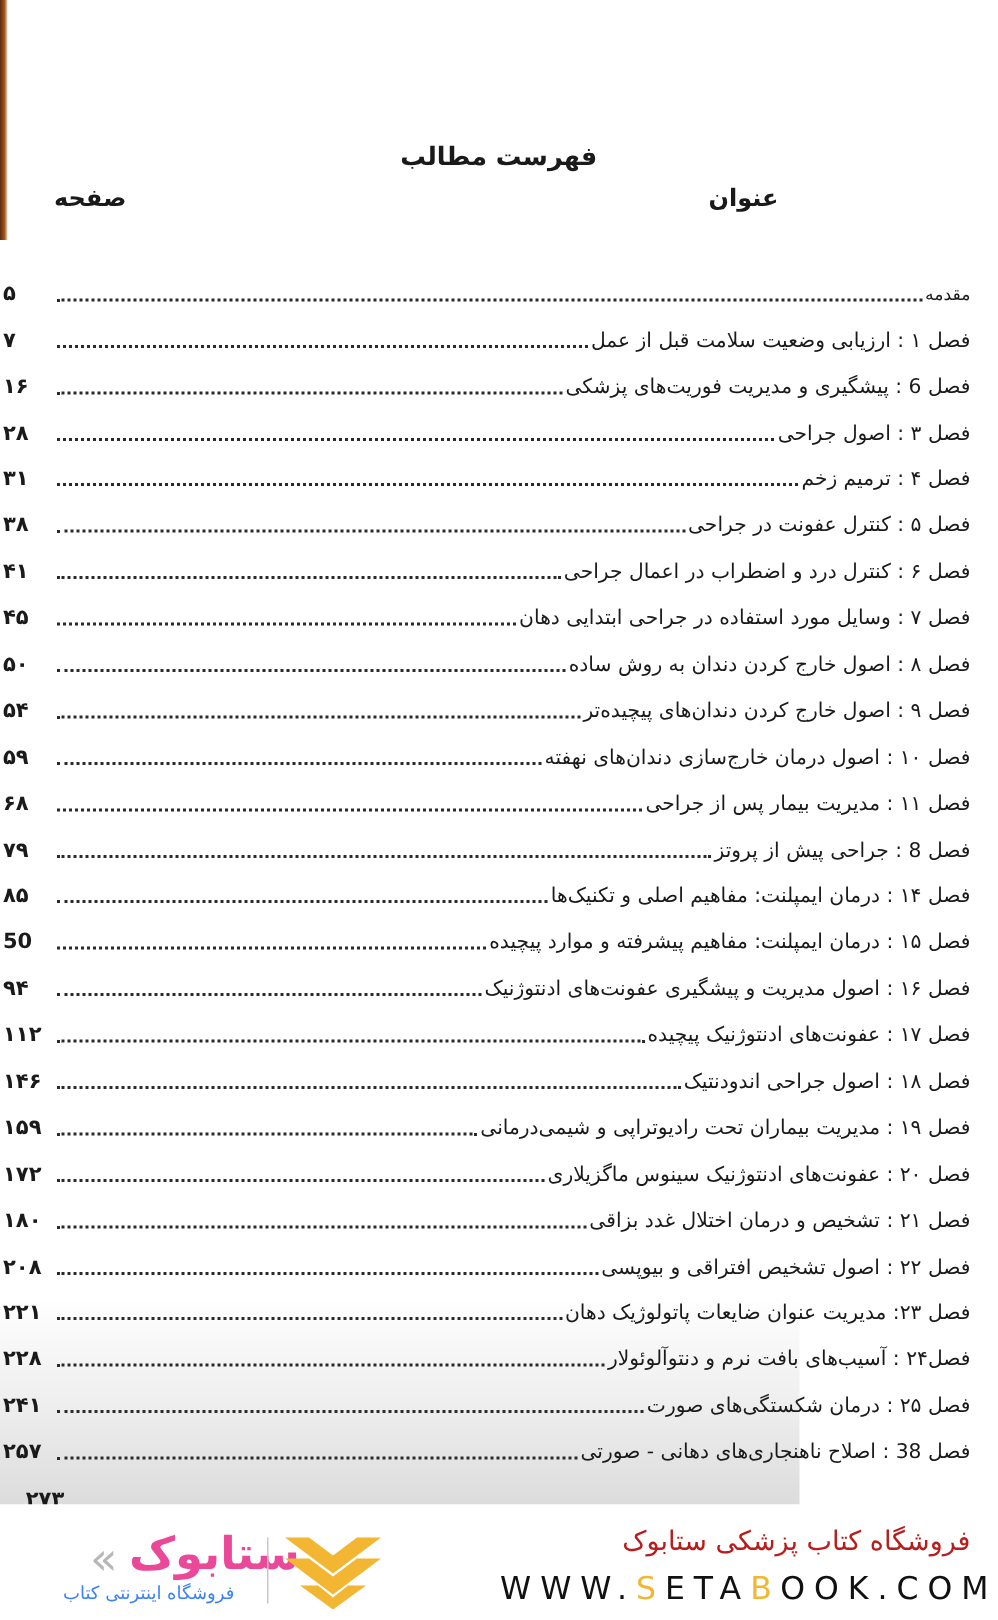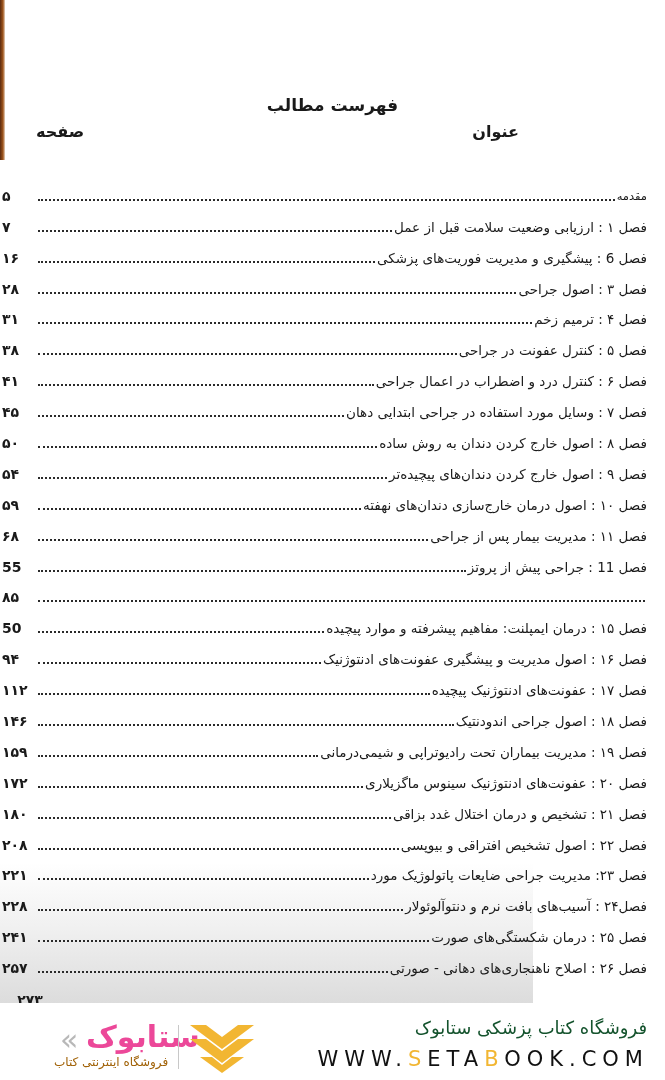--- a/index.html
+++ b/index.html
@@ -106,25 +106,25 @@
       width: 665px;
       height: 77px;
       background: #ffffff;
     }
     .store-name {
       position: absolute;
       right: 18px;
       top: 14px;
       font-size: 18px;
       direction: rtl;
-      color: #14532d;
+      color: #b91c1c;
     }
     .store-url {
       position: absolute;
-      right: 16px;
+      right: 0;
       top: 44px;
       font-size: 21px;
       letter-spacing: 6px;
       color: #111;
       font-family: "DejaVu Sans", sans-serif;
       margin-left: 36px;
     }
     .store-url .hl { color: #f2b632; }
     .logo {
       position: absolute;
@@ -150,23 +150,22 @@
       font-weight: bold;
       color: #ec4899;
       line-height: 32px;
       direction: rtl;
     }
     .logo-sub {
       position: absolute;
       left: 14px;
       top: 40px;
       font-size: 12px;
-      color: #a16207;
-      direction: rtl;
-      margin-left: 12px;
+      color: #3b82f6;
+      direction: rtl;
     }
     .logo-divider {
       position: absolute;
       left: 150px;
       top: 10px;
       width: 1px;
       height: 44px;
       background: #c8c8c8;
     }
     .logo-mark {
@@ -242,25 +241,26 @@
         <span class="entry-title">فصل ۱۰ : اصول درمان خارج‌سازی دندان‌های نهفته</span>
         <span class="leader"></span>
         <span class="page-num">۵۹</span>
       </div>
       <div class="toc-row">
         <span class="entry-title">فصل ۱۱ : مدیریت بیمار پس از جراحی</span>
         <span class="leader"></span>
         <span class="page-num">۶۸</span>
       </div>
       <div class="toc-row">
-        <span class="entry-title">فصل 11 : جراحی پیش از پروتز</span>
-        <span class="leader"></span>
-        <span class="page-num">55</span>
-      </div>
-      <div class="toc-row">
+        <span class="entry-title">فصل 8 : جراحی پیش از پروتز</span>
+        <span class="leader"></span>
+        <span class="page-num">۷۹</span>
+      </div>
+      <div class="toc-row">
+        <span class="entry-title">فصل ۱۴ : درمان ایمپلنت: مفاهیم اصلی و تکنیک‌ها</span>
         <span class="leader"></span>
         <span class="page-num">۸۵</span>
       </div>
       <div class="toc-row">
         <span class="entry-title">فصل ۱۵ : درمان ایمپلنت: مفاهیم پیشرفته و موارد پیچیده</span>
         <span class="leader"></span>
         <span class="page-num">50</span>
       </div>
       <div class="toc-row">
         <span class="entry-title">فصل ۱۶ : اصول مدیریت و پیشگیری عفونت‌های ادنتوژنیک</span>
@@ -291,36 +291,36 @@
         <span class="entry-title">فصل ۲۱ : تشخیص و درمان اختلال غدد بزاقی</span>
         <span class="leader"></span>
         <span class="page-num">۱۸۰</span>
       </div>
       <div class="toc-row">
         <span class="entry-title">فصل ۲۲ : اصول تشخیص افتراقی و بیوپسی</span>
         <span class="leader"></span>
         <span class="page-num">۲۰۸</span>
       </div>
       <div class="toc-row">
-        <span class="entry-title">فصل ۲۳: مدیریت جراحی ضایعات پاتولوژیک مورد</span>
+        <span class="entry-title">فصل ۲۳: مدیریت عنوان ضایعات پاتولوژیک دهان</span>
         <span class="leader"></span>
         <span class="page-num">۲۲۱</span>
       </div>
       <div class="toc-row">
         <span class="entry-title">فصل۲۴ : آسیب‌های بافت نرم و دنتوآلوئولار</span>
         <span class="leader"></span>
         <span class="page-num">۲۲۸</span>
       </div>
       <div class="toc-row">
         <span class="entry-title">فصل ۲۵ : درمان شکستگی‌های صورت</span>
         <span class="leader"></span>
         <span class="page-num">۲۴۱</span>
       </div>
       <div class="toc-row">
-        <span class="entry-title">فصل ۲۶ : اصلاح ناهنجاری‌های دهانی - صورتی</span>
+        <span class="entry-title">فصل 38 : اصلاح ناهنجاری‌های دهانی - صورتی</span>
         <span class="leader"></span>
         <span class="page-num">۲۵۷</span>
       </div>
     </div>
 
   <div class="cut-row">۲۷۳</div>
 </div>
 
 <div class="footer">
   <div class="logo">

